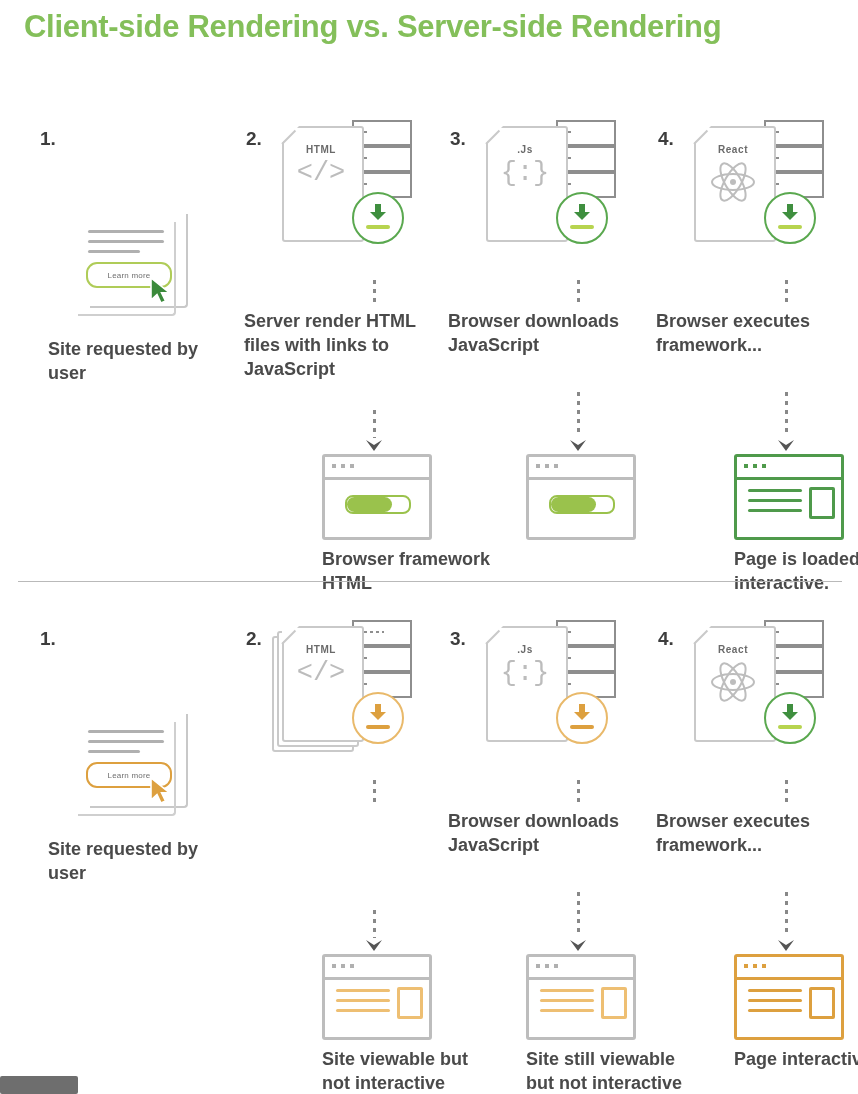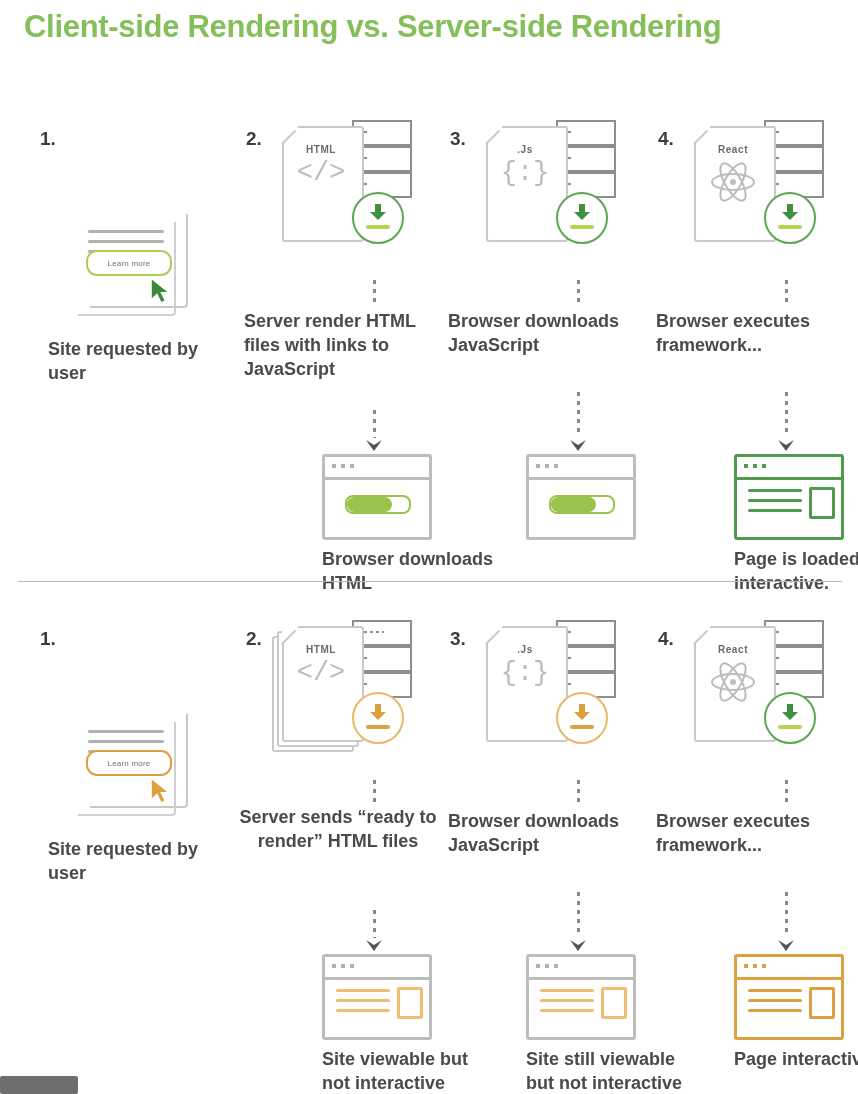--- a/index.html
+++ b/index.html
@@ -39,21 +39,21 @@
   .pm-back{position:absolute;left:42px;top:0;width:96px;height:92px;
            border-right:2px solid #c8c8c8;border-bottom:2px solid #c8c8c8;
            border-bottom-right-radius:4px;}
   .pm-mid{position:absolute;left:30px;top:8px;width:96px;height:92px;
           border-right:2px solid #cfcfcf;border-bottom:2px solid #cfcfcf;
           border-bottom-right-radius:4px;}
   .pm-line{position:absolute;height:3px;background:#b0b0b0;border-radius:2px;}
   .pm-l1{left:40px;top:16px;width:76px;}
   .pm-l2{left:40px;top:26px;width:76px;}
   .pm-l3{left:40px;top:36px;width:52px;}
-  .pm-btn{position:absolute;left:38px;top:36px;width:82px;height:22px;
+  .pm-btn{position:absolute;left:38px;top:48px;width:82px;height:22px;
           border-radius:11px;border:2px solid #afcc58;background:#ffffff;
           display:flex;align-items:center;justify-content:center;
           font-size:8px;color:#6f6f6f;letter-spacing:0.2px;}
   .ssr .pm-btn, .pm-btn.ssr{border-color:#dda03f;}
   .cursor{position:absolute;left:100px;top:62px;width:26px;height:30px;}
 
   .cap{position:absolute;font-size:18px;line-height:1.33;font-weight:bold;color:#4a4a4a;}
   .col1 .cap{left:30px;top:228px;width:180px;}
 
   
@@ -176,21 +176,21 @@
       <path d="M10 15 L2 4 L10 9 L18 4 Z" fill="#555"></path>
     </svg>
     <div class="browser" style="left:94px;top:344px;">
       <div class="bbar">
           <div class="bdots"></div>
         </div>
       <div class="progress">
         <div class="progress-fill" id="csr2-fill" style="width: 72%;"></div>
       </div>
     </div>
-    <div class="bottomcap" style="left:94px;top:438px;width:190px;">Browser downloads HTML</div>
+    <div class="bottomcap" style="left:94px;top:438px;width:190px;">Browser framework HTML</div>
   </div>
 
   <div class="col col3">
     <div class="stepnum">3.</div>
     <div class="fileicon">
       <div class="srow srow1">
           <div class="sdash"></div>
         </div>
       <div class="srow srow2">
           <div class="sdash"></div>
@@ -314,21 +314,20 @@
       <div class="filetype">HTML</div>
       <div class="fileglyph">&lt;/&gt;</div>
       <div class="dlbadge orange">
         <svg class="dl-arrow" width="20" height="20" viewBox="0 0 20 20">
           <path d="M7 1 H13 V9 H18 L10 17 L2 9 H7 Z" fill="#dda03f"></path>
         </svg>
         <div class="dl-bar"></div>
       </div>
     </div>
     <div class="dashline" style="left:145px;top:170px;height:26px;"></div>
-    <div class="cap" style="left:10px;top:196px;width:200px;text-align:center;">Server sends “ready to render” HTML files</div>
     <div class="dashline" style="left:145px;top:300px;height:28px;"></div>
     <svg class="arrowhead" style="left:136px;top:326px;" viewBox="0 0 20 16">
       <path d="M10 15 L2 4 L10 9 L18 4 Z" fill="#555"></path>
     </svg>
     <div class="browser" style="left:94px;top:344px;">
       <div class="bbar">
           <div class="bdots"></div>
         </div>
       <div class="cline cl1" style="background:#eebf73;"></div>
       <div class="cline cl2" style="background:#eebf73;"></div>

